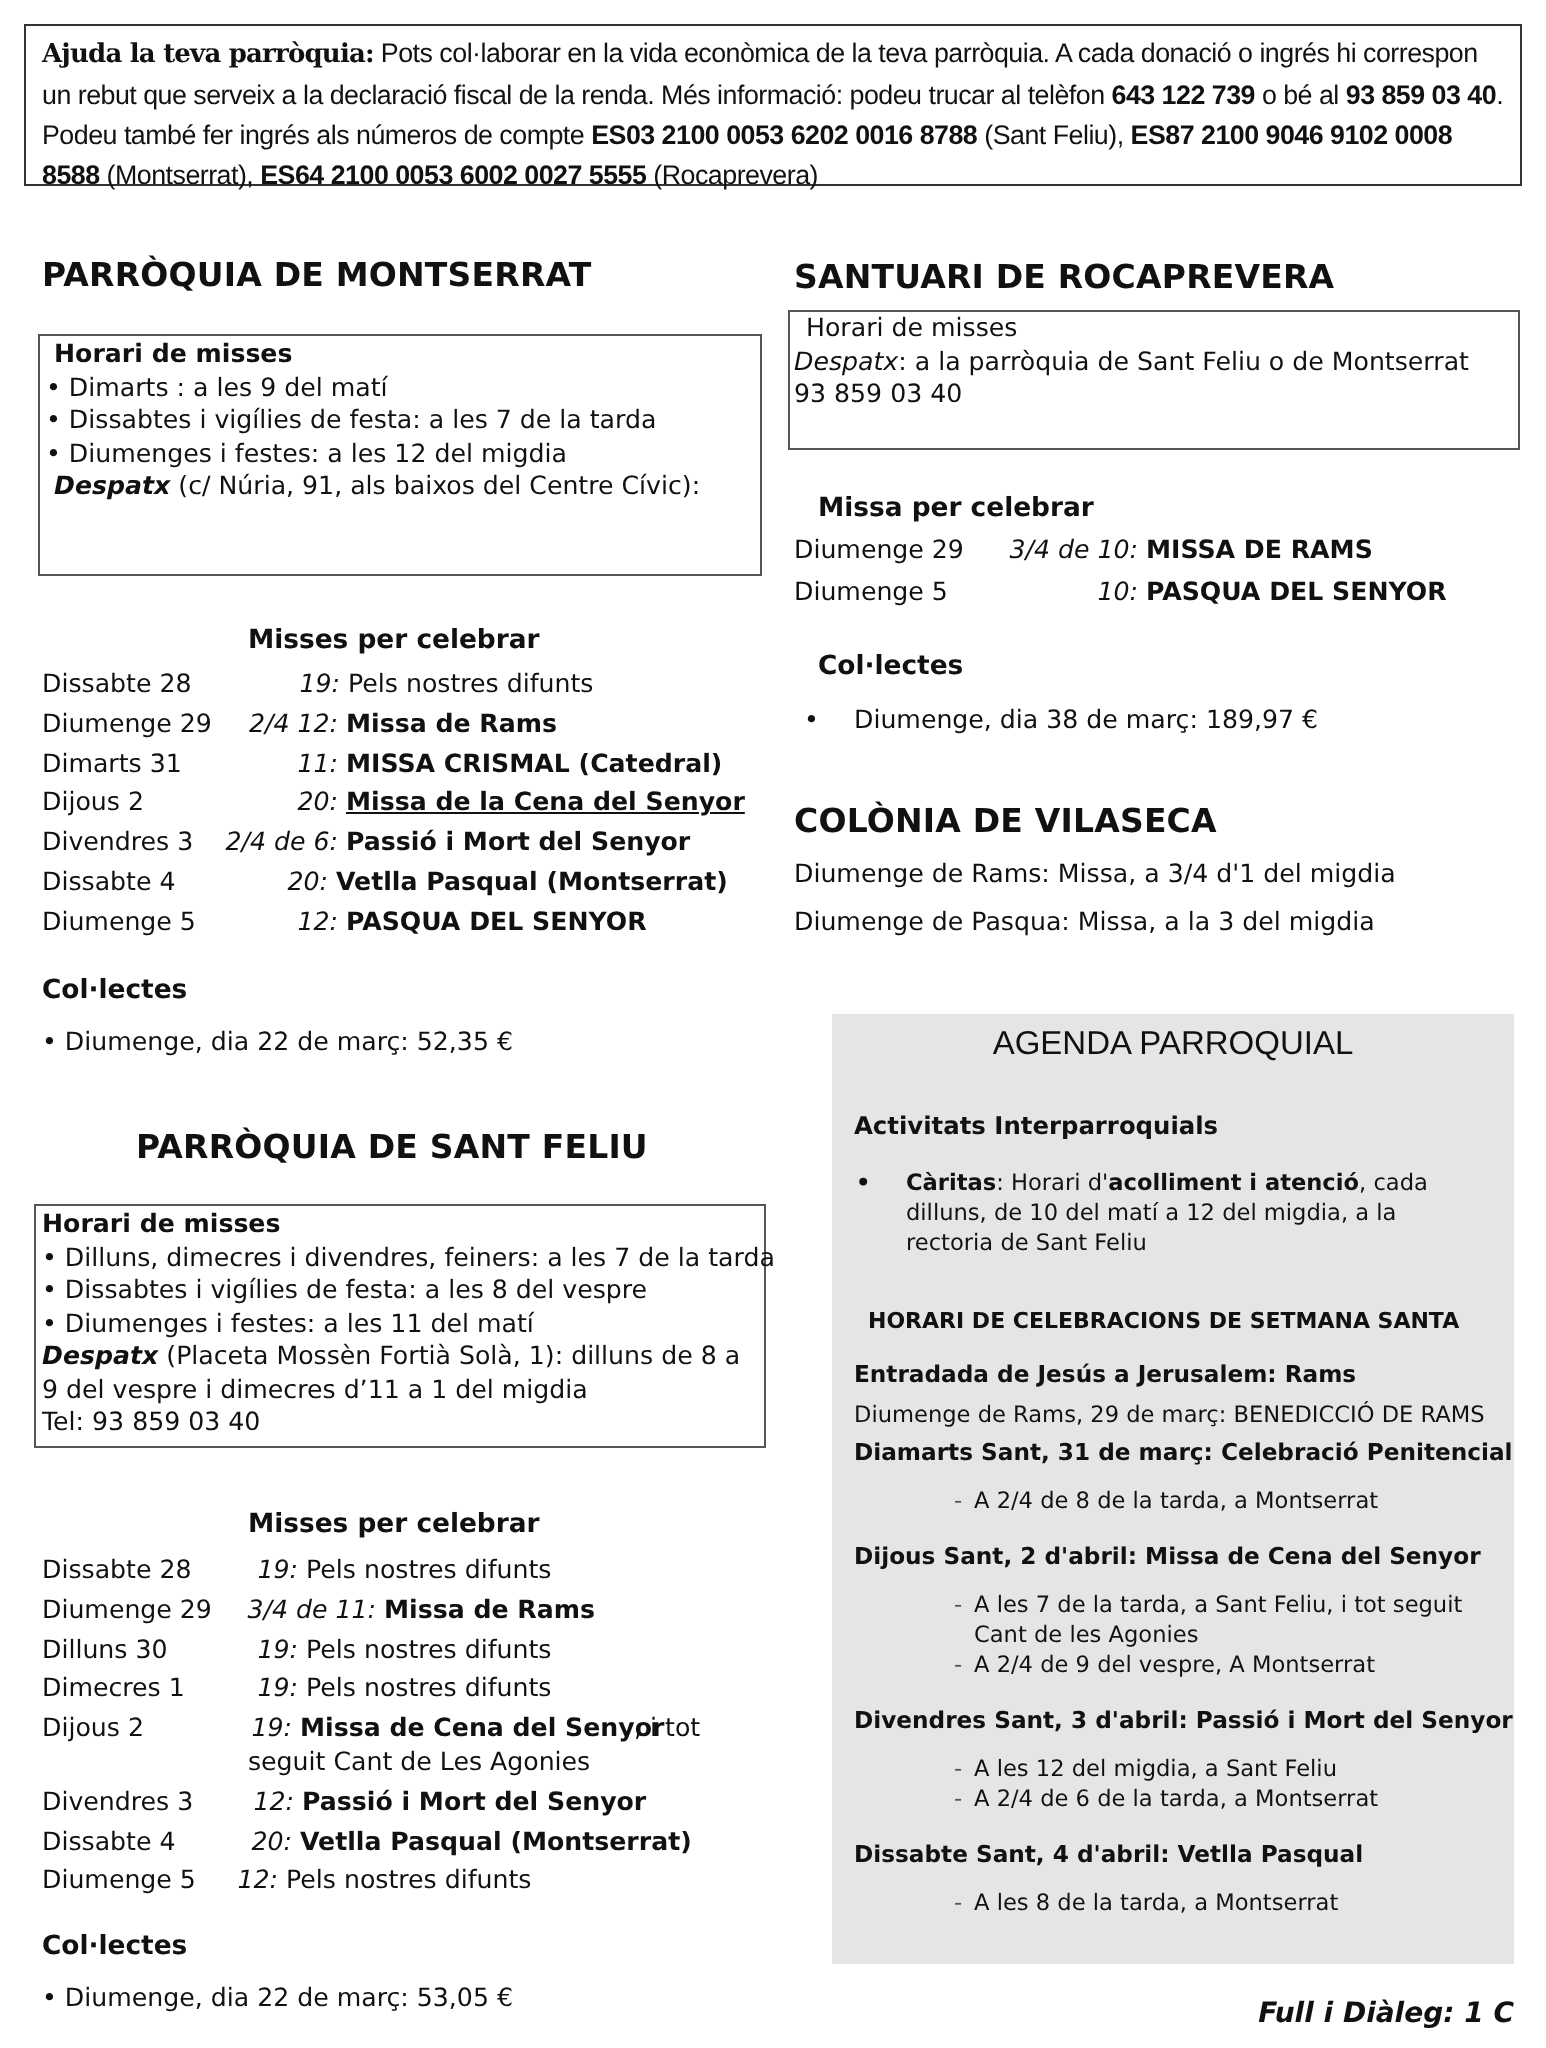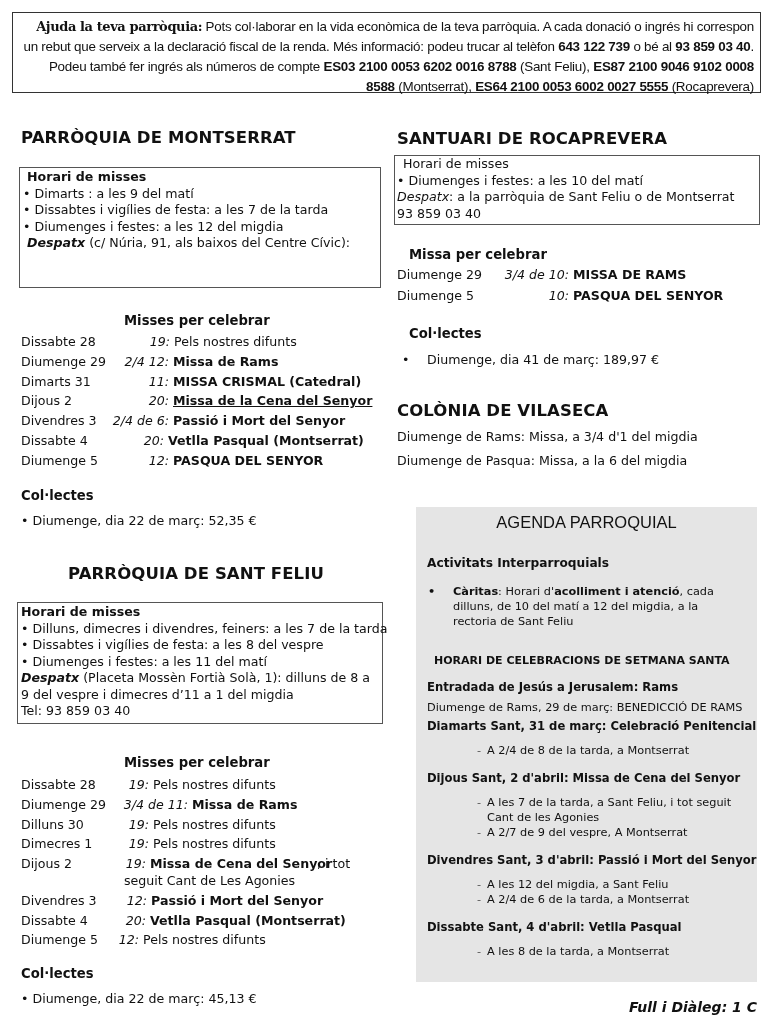--- a/index.html
+++ b/index.html
@@ -3,21 +3,21 @@
 <meta charset="utf-8">
 <style>
   html, body { margin: 0; padding: 0; background: #ffffff; }
   body { width: 773px; height: 1024px; position: relative; overflow: hidden; color: #111; font-family: "DejaVu Sans", sans-serif; }
   .abs { position: absolute; }
   b, .b { font-weight: bold; }
   i, .i { font-style: italic; }
 
   
   #notice { left: 12px; top: 12px; width: 749px; height: 81px; border: 1.5px solid #333; box-sizing: border-box; padding: 4px 6px 0 8px;
-    font-family: "Liberation Sans", sans-serif; font-size: 13.4px; line-height: 20px; letter-spacing: -0.25px; transform-origin: 0 0; text-align: right; }
+    font-family: "Liberation Sans", sans-serif; font-size: 13.4px; line-height: 20px; letter-spacing: -0.25px; transform-origin: 0 0; }
   #notice .lead { font-family: "DejaVu Serif", serif; font-weight: bold; font-size: 13px; letter-spacing: -0.4px; }
 
   
   .sec-title { font-weight: bold; font-size: 16.5px; letter-spacing: 0.1px; white-space: nowrap; }
 
   
   .box { border: 1px solid #555; box-sizing: border-box; font-size: 12.6px; line-height: 16.5px; }
   .box .line { white-space: nowrap; }
 
   .sub-title { font-weight: bold; font-size: 13.2px; white-space: nowrap; }
@@ -152,27 +152,26 @@
       <span class="desc" style="left:129px;font-weight:bold;">Vetlla Pasqual (Montserrat)</span>
     </div>
     <div class="row" style="left:21px; top:932.3999999999996px; width:360px; height:16px;">
       <span class="day">Diumenge 5</span>
       <span class="time" style="right:242px;">12:</span>
       <span class="desc" style="left:122px;">Pels nostres difunts</span>
     </div>
   </div>
 
 <div class="abs sub-title" style="left:21px; top:966px;">Col·lectes</div>
-<div class="abs txt" style="left:21px; top:991px;">• Diumenge, dia 22 de març: 45,13 €</div>
+<div class="abs txt" style="left:21px; top:991px;">• Diumenge, dia 22 de març: 53,05 €</div>
 
 <div class="abs sec-title" style="left:397px; top:129px;">SANTUARI DE ROCAPREVERA</div>
 
 <div class="abs box" style="left:394px; top:155px; width:366px; height:70px; padding:0 0 0 2px;">
   <div class="line" style="padding-left:6px;">Horari de misses</div>
-  <div class="line">• Diumenges i festes: a les 10 del matí</div>
   <div class="line"><span class="i">Despatx</span><span>: a la parròquia de Sant Feliu o de Montserrat</span></div>
   <div class="line">93  859 03 40</div>
 </div>
 
 <div class="abs sub-title" style="left:409px; top:247px;">Missa per celebrar</div>
 
 <div id="rocaprevera-misses">
     <div class="row" style="left:397px; top:267px; width:360px; height:16px;">
       <span class="day">Diumenge 29</span>
       <span class="time" style="right:188px;">3/4 de 10:</span>
@@ -180,46 +179,46 @@
     </div>
     <div class="row" style="left:397px; top:288px; width:360px; height:16px;">
       <span class="day">Diumenge 5</span>
       <span class="time" style="right:188px;">10:</span>
       <span class="desc" style="left:176px;font-weight:bold;">PASQUA DEL SENYOR</span>
     </div>
   </div>
 
 <div class="abs sub-title" style="left:409px; top:326px;">Col·lectes</div>
 <div class="abs txt" style="left:402px; top:352px;">•</div>
-<div class="abs txt" style="left:427px; top:352px;">Diumenge, dia 41 de març: 189,97 €</div>
+<div class="abs txt" style="left:427px; top:352px;">Diumenge, dia 38 de març: 189,97 €</div>
 
 <div class="abs sec-title" style="left:397px; top:401px;">COLÒNIA DE VILASECA</div>
 <div class="abs txt" style="left:397px; top:429px;">Diumenge de Rams: Missa, a 3/4 d'1 del migdia</div>
-<div class="abs txt" style="left:397px; top:453px;">Diumenge de Pasqua: Missa, a la 6 del migdia</div>
+<div class="abs txt" style="left:397px; top:453px;">Diumenge de Pasqua: Missa, a la 3 del migdia</div>
 
 <div id="agenda" class="abs">
   <div class="ag-title">AGENDA PARROQUIAL</div>
   <div class="a-head" style="left:11px; top:49px; font-size:12.2px;">Activitats  Interparroquials</div>
   <div class="a-txt" style="left:12px; top:77px; font-weight:bold;">•</div>
   <div class="a-txt" style="left:37px; top:77px;"><b>Càritas</b><span>: Horari d'</span><b>acolliment i atenció</b><span>, cada</span></div>
   <div class="a-txt" style="left:37px; top:92px;">dilluns, de 10 del matí a 12 del migdia, a la</div>
   <div class="a-txt" style="left:37px; top:107px;">rectoria de Sant Feliu</div>
   <div class="a-head" style="left:18px; top:147px; font-size:11px;">HORARI DE CELEBRACIONS DE SETMANA SANTA</div>
   <div id="agenda-entries">
       <div class="a-head" style="left:11px; top:173px;">Entradada de Jesús a Jerusalem: Rams</div>
       <div class="a-txt" style="left:11px; top:193px;">Diumenge de Rams, 29 de març: BENEDICCIÓ DE RAMS</div>
       <div class="a-head" style="left:11px; top:212px;text-align:center;">Diamarts Sant, 31 de març: Celebració Penitencial</div>
       <div class="dash" style="left:61px; top:237px; color:#555;">-</div>
       <div class="dash" style="left:71px; top:237px;">A 2/4 de 8 de la tarda, a Montserrat</div>
       <div class="a-head" style="left:11px; top:264px;">Dijous Sant, 2 d'abril: Missa de Cena del Senyor</div>
       <div class="dash" style="left:61px; top:289px; color:#555;">-</div>
       <div class="dash" style="left:71px; top:289px;">A les 7 de la tarda, a Sant Feliu, i tot seguit</div>
       <div class="dash" style="left:71px; top:304px;">Cant de les Agonies</div>
       <div class="dash" style="left:61px; top:319px; color:#555;">-</div>
-      <div class="dash" style="left:71px; top:319px;">A 2/7 de 9 del vespre, A Montserrat</div>
+      <div class="dash" style="left:71px; top:319px;">A 2/4 de 9 del vespre, A Montserrat</div>
       <div class="a-head" style="left:11px; top:346px;">Divendres Sant, 3 d'abril: Passió i Mort del Senyor</div>
       <div class="dash" style="left:61px; top:371px; color:#555;">-</div>
       <div class="dash" style="left:71px; top:371px;">A les 12 del migdia, a Sant Feliu</div>
       <div class="dash" style="left:61px; top:386px; color:#555;">-</div>
       <div class="dash" style="left:71px; top:386px;">A 2/4 de 6 de la tarda, a Montserrat</div>
       <div class="a-head" style="left:11px; top:413px;">Dissabte Sant, 4 d'abril: Vetlla Pasqual</div>
       <div class="dash" style="left:61px; top:438px; color:#555;">-</div>
       <div class="dash" style="left:71px; top:438px;">A les 8 de la tarda, a Montserrat</div>
     </div>
 </div>

